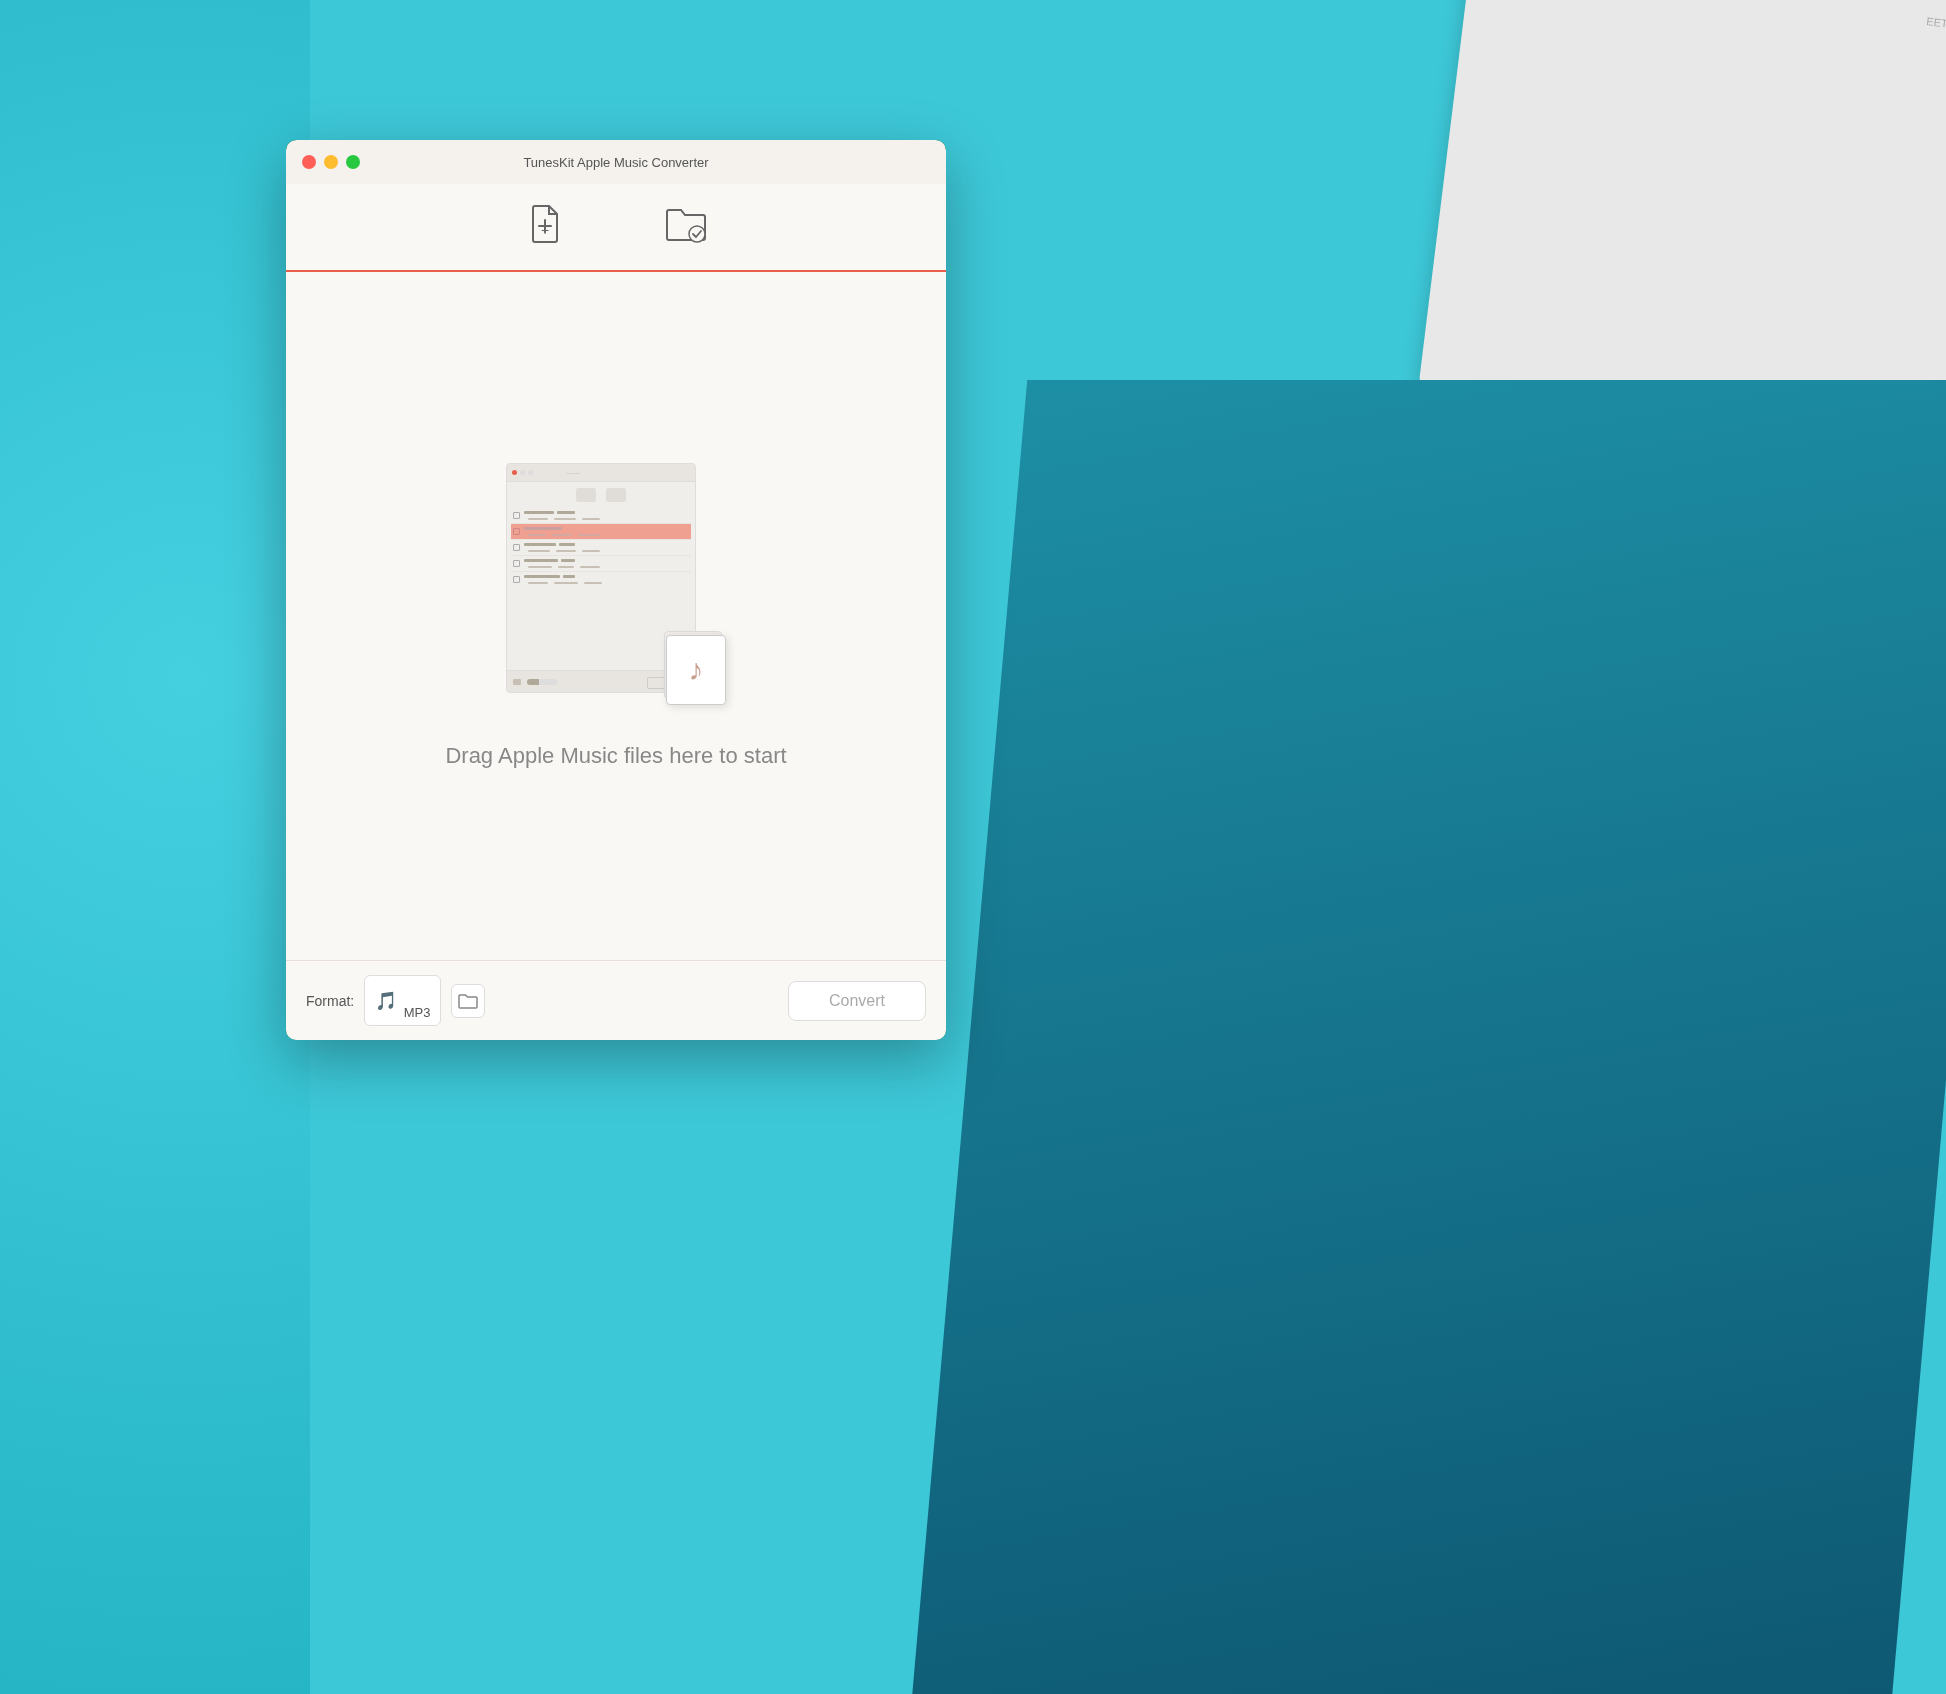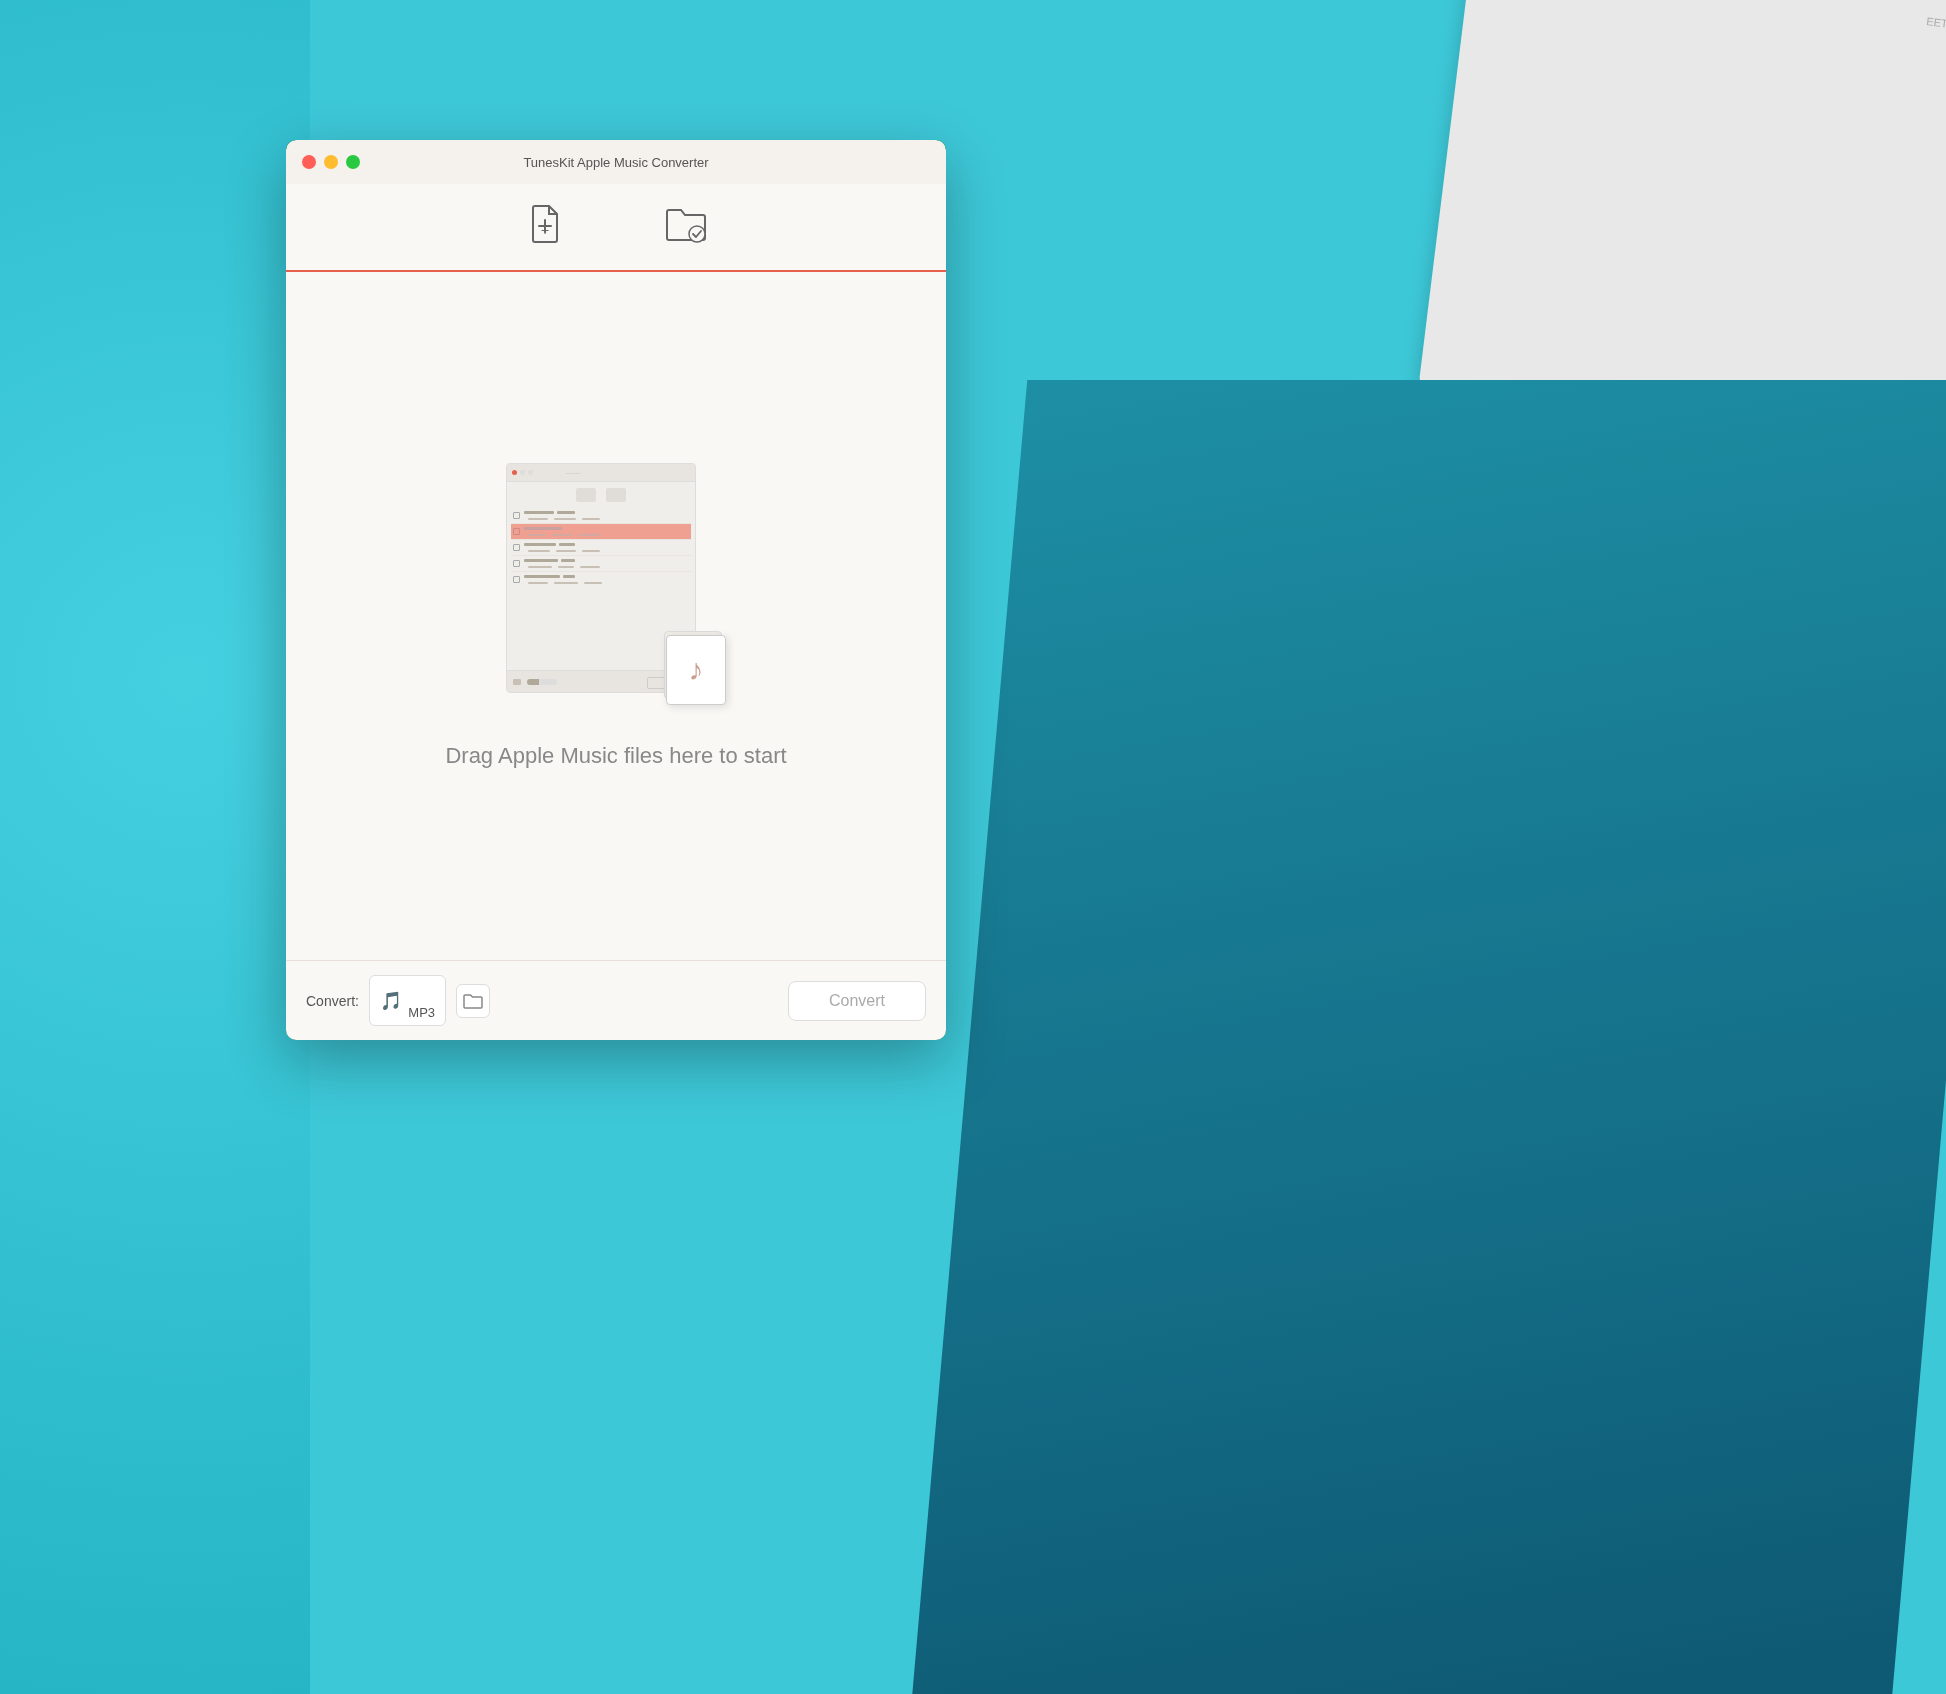--- a/index.html
+++ b/index.html
@@ -515,21 +515,21 @@
       <div class="music-card" style="position:absolute;bottom:8px;right:0;width:60px;height:70px;background:white;border:1px solid #ccc;border-radius:4px;display:flex;align-items:center;justify-content:center;box-shadow:2px 2px 8px rgba(0,0,0,0.12);z-index:3;">
         <span style="font-size:30px;color:#c8a090;">♪</span>
       </div>
     </div>
 
     <p class="drag-text">Drag Apple Music files here to start</p>
 
   </div>
 
   <div class="bottom-bar">
-    <span class="format-label">Convert:</span>
+    <span class="format-label">Format:</span>
 
     <div class="format-selector">
       <span class="format-icon">🎵</span>
       <span class="format-text">MP3</span>
     </div>
 
     <div class="folder-btn">
       <svg width="20" height="18" viewBox="0 0 20 18" fill="none" xmlns="http://www.w3.org/2000/svg">
         <path d="M1 4C1 3.4 1.4 3 2 3H7.5L9.5 5H18C18.6 5 19 5.4 19 6V15C19 15.6 18.6 16 18 16H2C1.4 16 1 15.6 1 15V4Z" stroke="#888" stroke-width="1.5" fill="none"></path>
       </svg>

